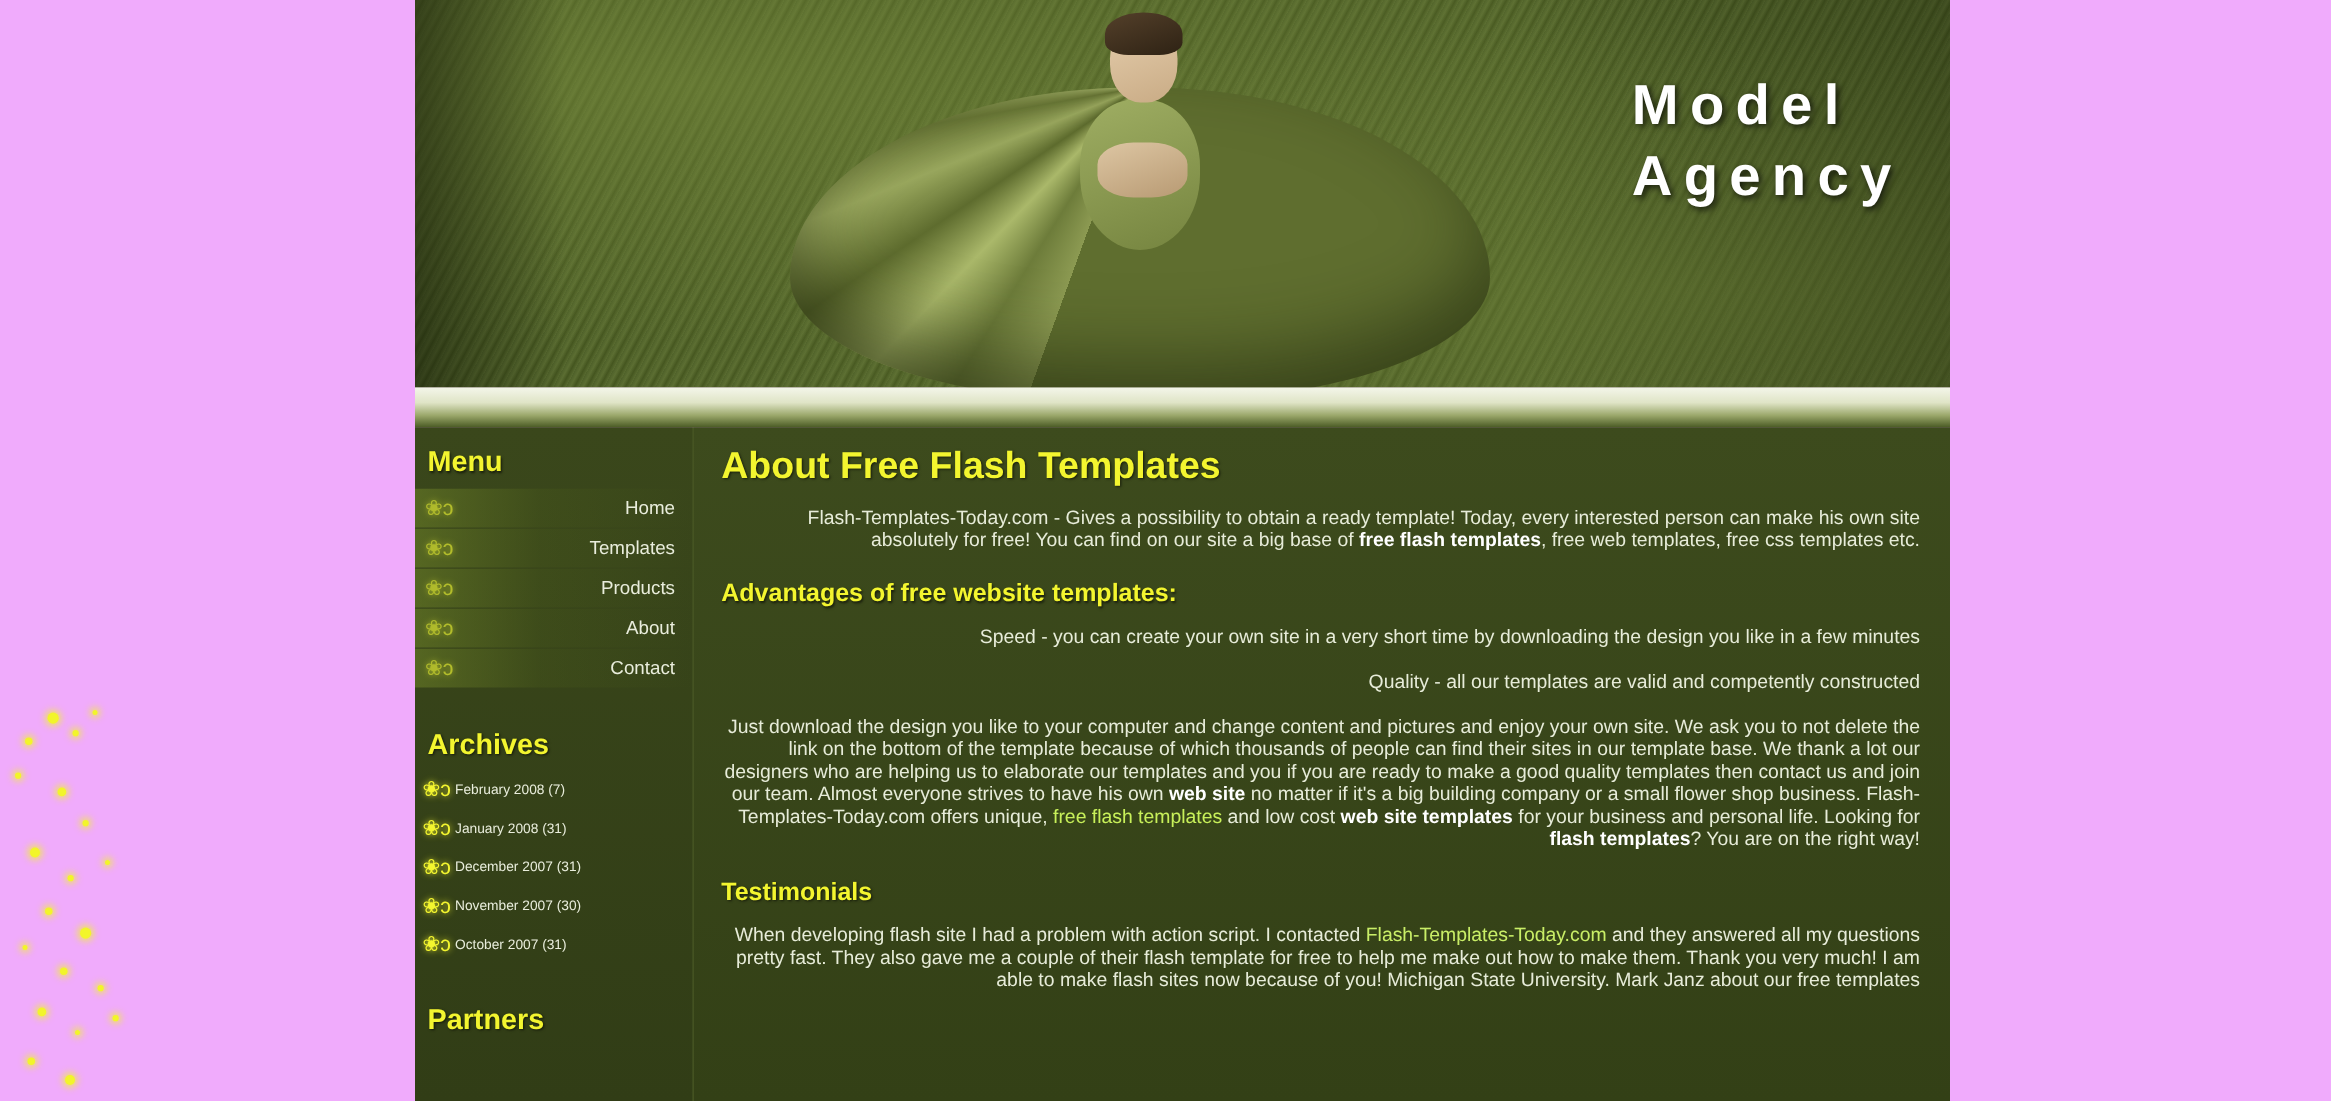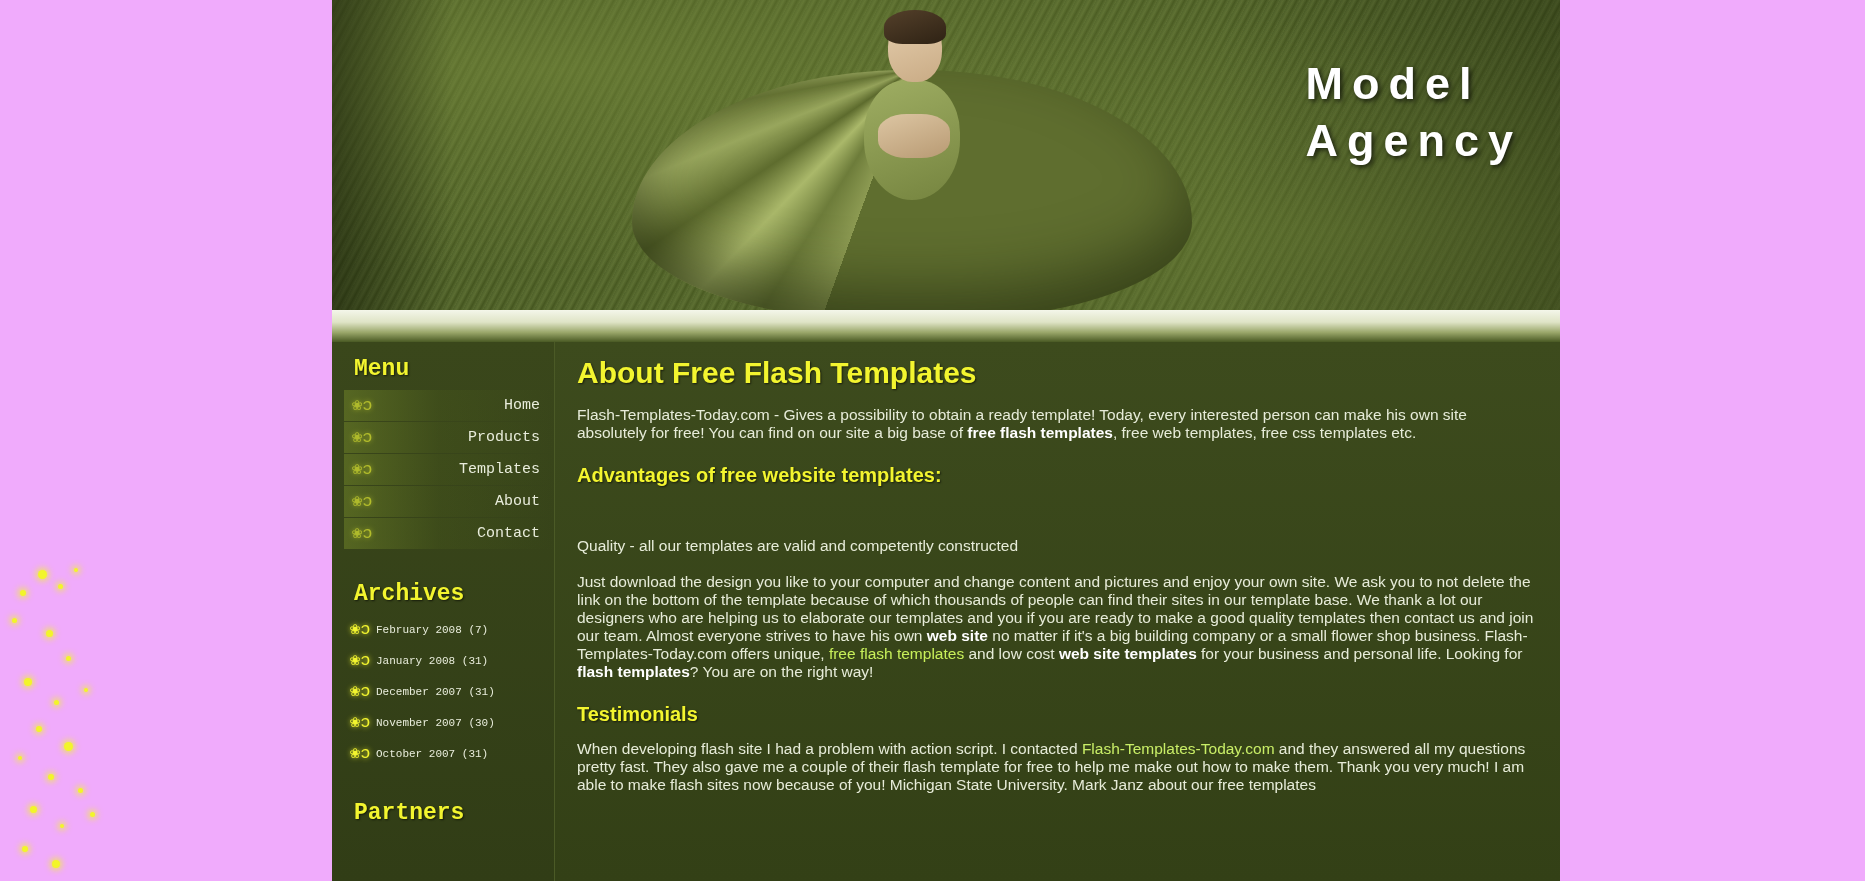--- a/index.html
+++ b/index.html
@@ -134,23 +134,22 @@
   #body-area {
     position: relative;
     width: 1228px;
     height: 539px;
     display: flex;
     background: linear-gradient(180deg, #38451a 0%, #2f3b15 100%);
   }
   #sidebar {
     width: 222px;
     flex: 0 0 222px;
-    padding: 14px 0 0 12px;
+    padding: 14px 0 0 0;
     background: linear-gradient(180deg, #3a471b 0%, #313d16 100%);
-    font-family: Liberation Mono, monospace;
   }
   #content {
     flex: 1 1 auto;
     padding: 14px 24px 0 22px;
     background: linear-gradient(180deg, #3d4b1d 0%, #334016 100%);
     border-left: 1px solid #4b5a26;
   }
 
   
   .side-head {
@@ -220,20 +219,21 @@
     font-size: 20px;
     font-weight: bold;
     margin: 22px 0 14px 0;
     text-shadow: 1px 1px 2px rgba(0,0,0,0.6);
   }
   p.c-par {
     color: #e7ecd9;
     font-size: 15.5px;
     line-height: 1.16;
     margin: 0 0 14px 0;
+    text-align: right;
   }
   p.c-list { margin-bottom: 18px; }
   .c-par b { color: #ffffff; font-weight: bold; }
   .c-link { color: #c8f05a; text-decoration: none; }
   .c-link-alt { color: #c9ee67; text-decoration: none; }
 </style>
 </head>
 <body>
 
 <div id="page">
@@ -288,25 +288,25 @@
 
         <div class="side-head">Menu</div>
 
         <ul class="menu">
           <li>
             <span class="orn">❀ɔ</span>
             <a class="mrow" href="#">Home</a>
           </li>
           <li>
             <span class="orn">❀ɔ</span>
+            <a class="mrow" href="#">Templates</a>
+          </li>
+          <li>
+            <span class="orn">❀ɔ</span>
             <a class="mrow" href="#">Products</a>
-          </li>
-          <li>
-            <span class="orn">❀ɔ</span>
-            <a class="mrow" href="#">Templates</a>
           </li>
           <li>
             <span class="orn">❀ɔ</span>
             <a class="mrow" href="#">About</a>
           </li>
           <li>
             <span class="orn">❀ɔ</span>
             <a class="mrow" href="#">Contact</a>
           </li>
         </ul>
@@ -341,21 +341,21 @@
 
       <div id="content">
 
         <h2 class="c-head">About Free Flash Templates</h2>
 
         <p class="c-par"><span>Flash-Templates-Today.com - Gives a possibility to obtain a ready template! Today, every interested person can make his own site absolutely for free! You can find on our site a big base of </span><b>free flash templates</b><span>, free web templates, free css templates etc.</span></p>
 
         <h3 class="c-sub">Advantages of free website templates:</h3>
 
         <p class="c-par c-list">
-          <br>
+          <span>Speed - you can create your own site in a very short time by downloading the design you like in a few minutes</span><br>
           <br>
           <span>Quality - all our templates are valid and competently constructed</span><br>
         </p>
 
         <p class="c-par"><span>Just download the design you like to your computer and change content and pictures and enjoy your own site. We ask you to not delete the link on the bottom of the template because of which thousands of people can find their sites in our template base. We thank a lot our designers who are helping us to elaborate our templates and you if you are ready to make a good quality templates then contact us and join our team. Almost everyone strives to have his own </span><b>web site</b><span> no matter if it's a big building company or a small flower shop business. Flash-Templates-Today.com offers unique, </span><a class="c-link" href="#">free flash templates</a><span> and low cost </span><b>web site templates</b><span> for your business and personal life. Looking for </span><b>flash templates</b><span>? You are on the right way!</span></p>
 
         <h3 class="c-sub">Testimonials</h3>
 
         <p class="c-par"><span>When developing flash site I had a problem with action script. I contacted </span><a class="c-link-alt" href="#">Flash-Templates-Today.com</a><span> and they answered all my questions pretty fast. They also gave me a couple of their flash template for free to help me make out how to make them. Thank you very much! I am able to make flash sites now because of you! Michigan State University. Mark Janz about our free templates</span></p>
 

